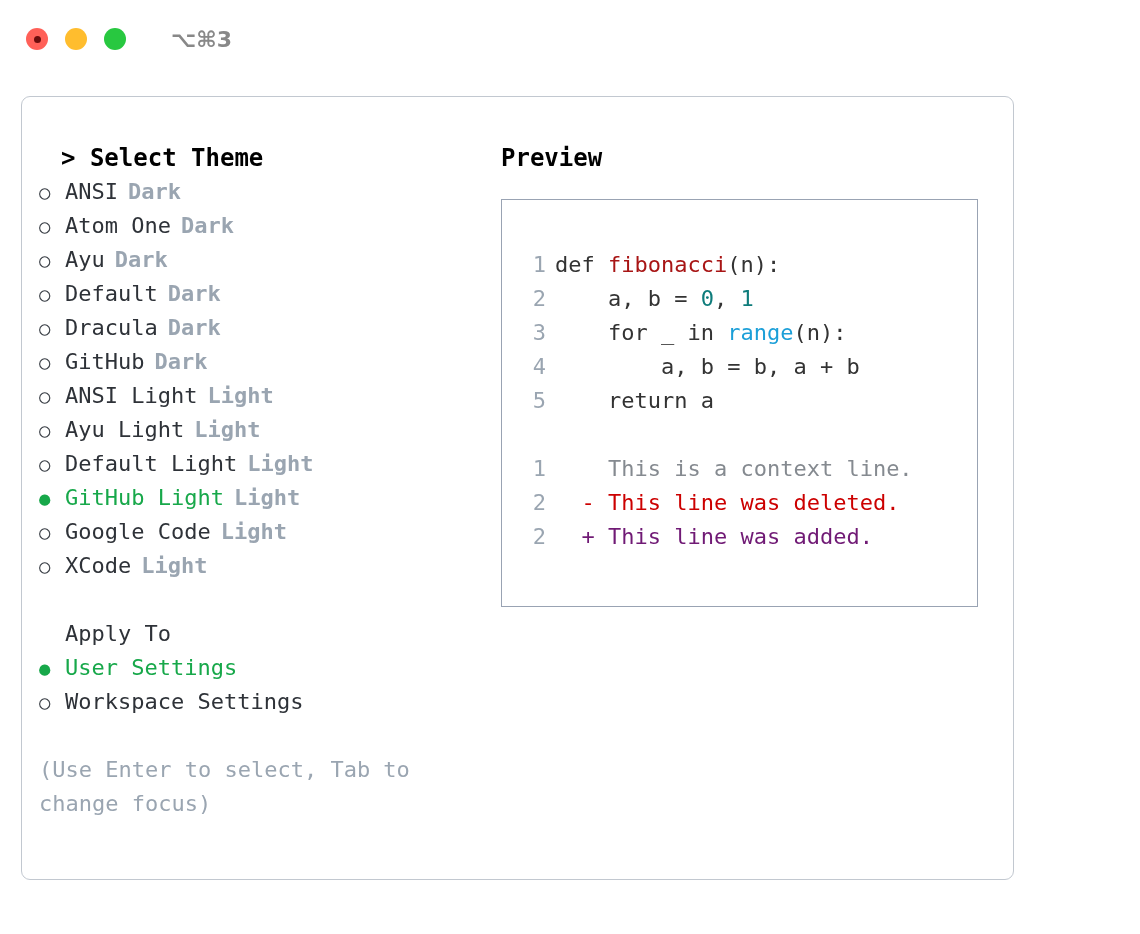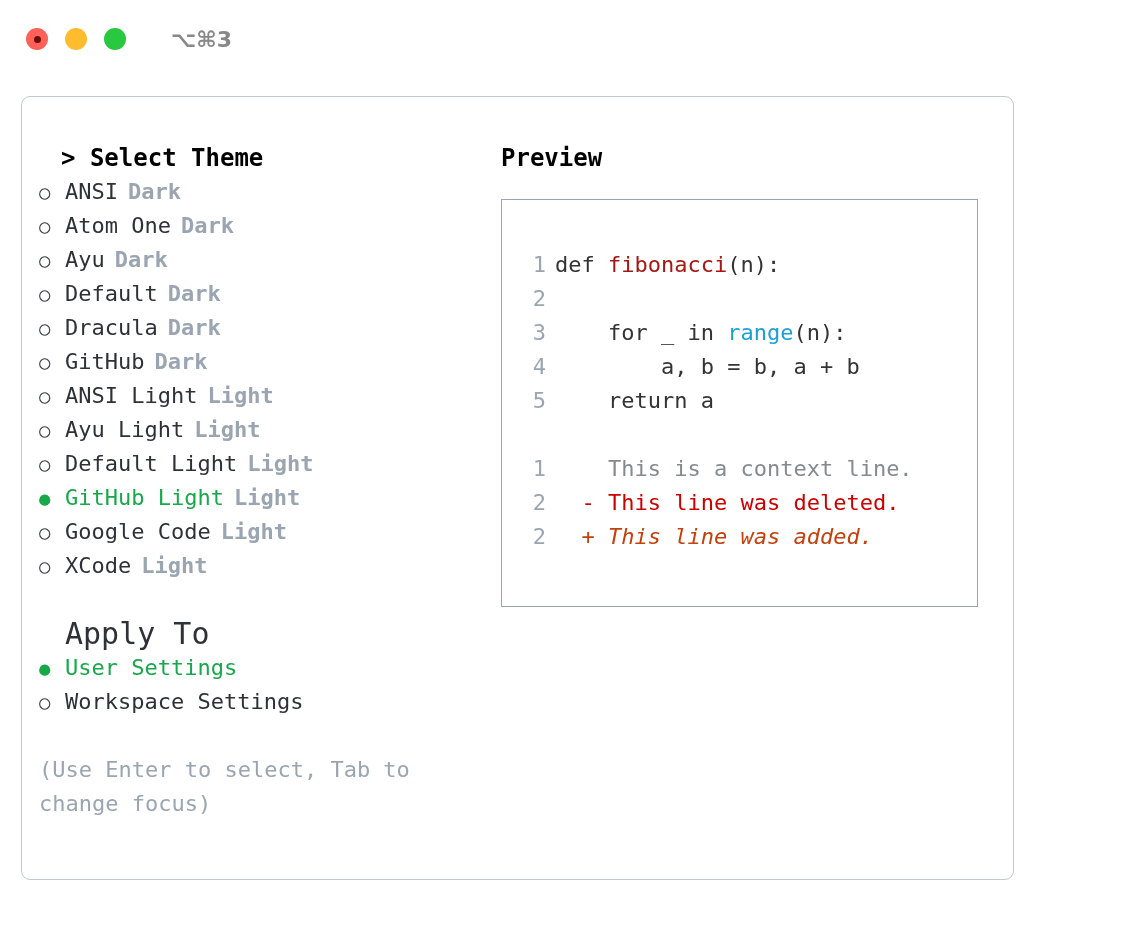--- a/index.html
+++ b/index.html
@@ -128,21 +128,21 @@
   .opt-tag {
     color: #9aa5b1;
     padding-left: 10px;
     font-weight: bold;
   }
 
   .subsection {
     margin-top: 34px;
   }
   .sub-title {
-    font-size: 30px;
+    font-size: 22px;
     color: #2e3238;
     line-height: 34px;
     padding-left: 26px;
     white-space: pre;
   }
 
   .hint {
     margin-top: 34px;
     font-size: 22px;
     color: #9aa5b1;
@@ -191,21 +191,21 @@
 
   .tok-fn   { color: #a81515; }
   .tok-num  { color: #0e7c7b; }
   .tok-bi   { color: #1b9fd8; }
   .tok-plain{ color: #333333; text-align: center; }
 
   .spacer { height: 34px; }
 
   .diff-ctx { color: #858a90; }
   .diff-del { color: #cc0000; }
-  .diff-add { color: #c2410c; font-style: italic; }
+  .diff-add { color: #701a75; }
 </style>
 </head>
 <body>
 
 <div class="window">
 
   <div class="titlebar">
     <div class="lights">
       <div class="light light-red">
           <span class="dot"></span>
@@ -249,21 +249,21 @@
           <div>(Use Enter to select, Tab to</div>
           <div>change focus)</div>
         </div>
       </div>
 
       <div class="right-col">
         <div class="preview-title">Preview</div>
         <div class="preview-box">
           <div id="code-block">
               <div class="code-line"><span class="ln">1</span><span class="code-txt"><span class="tok-plain">def </span><span class="tok-fn">fibonacci</span><span class="tok-plain">(n):</span></span></div>
-              <div class="code-line"><span class="ln">2</span></div>
+              <div class="code-line"><span class="ln">2</span><span class="code-txt"><span class="tok-plain">    a, b = </span><span class="tok-num">0</span><span class="tok-plain">, </span><span class="tok-num">1</span></span></div>
               <div class="code-line"><span class="ln">3</span><span class="code-txt"><span class="tok-plain">    for _ in </span><span class="tok-bi">range</span><span class="tok-plain">(n):</span></span></div>
               <div class="code-line"><span class="ln">4</span><span class="code-txt"><span class="tok-plain">        a, b = b, a + b</span></span></div>
               <div class="code-line"><span class="ln">5</span><span class="code-txt"><span class="tok-plain">    return a</span></span></div>
             </div>
           <div class="spacer"></div>
           <div id="diff-block">
               <div class="code-line"><span class="ln">1</span><span class="diff-ctx">    This is a context line.</span></div>
               <div class="code-line"><span class="ln">2</span><span class="diff-del">  - This line was deleted.</span></div>
               <div class="code-line"><span class="ln">2</span><span class="diff-add">  + This line was added.</span></div>
             </div>

